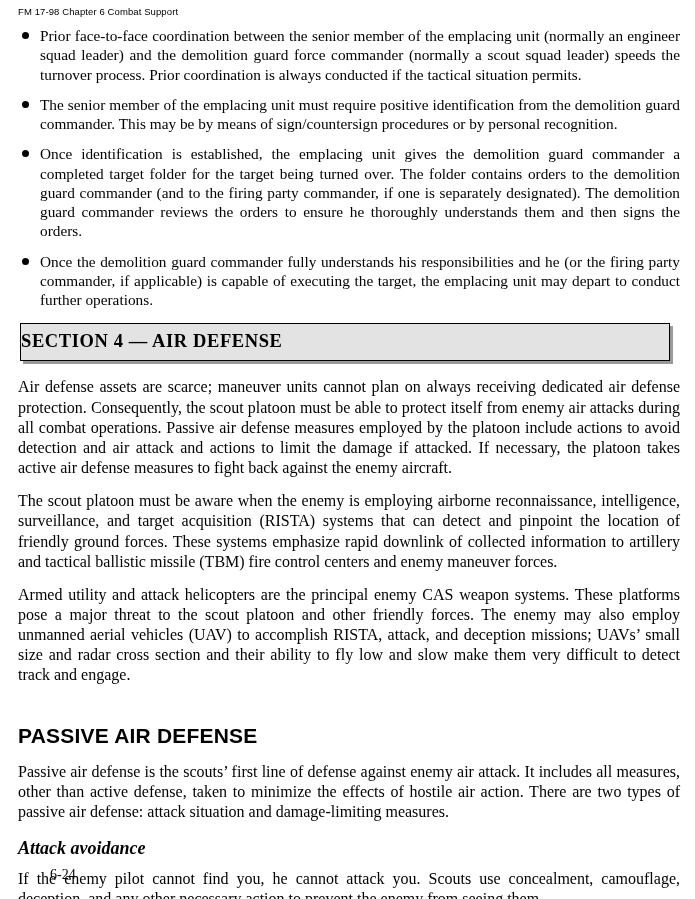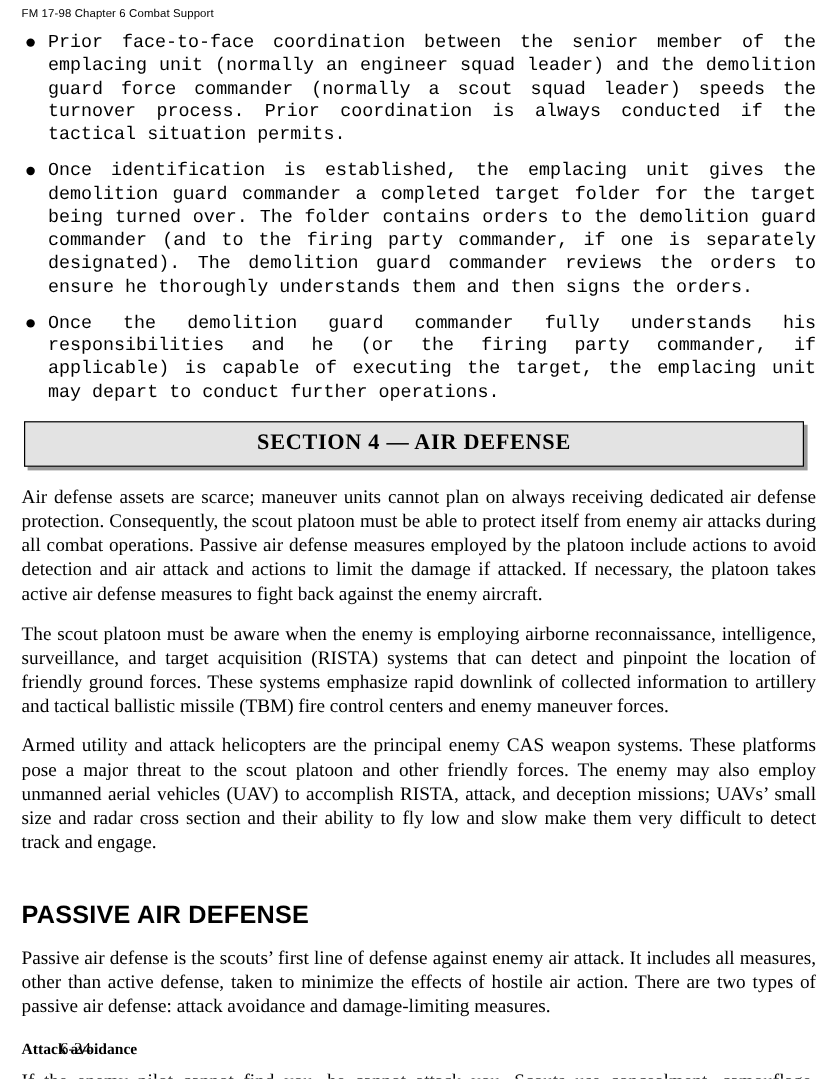--- a/index.html
+++ b/index.html
@@ -41,38 +41,37 @@
     margin: 0;
     padding: 0;
   }
   ul.bullets li {
     position: relative;
     padding-left: 22px;
     margin-bottom: 11px;
     font-size: 15.3px;
     line-height: 1.26;
     text-align: justify;
-    font-family: Liberation Mono, monospace;
   }
   ul.bullets li .dot {
     position: absolute;
     left: 4px;
     top: 6px;
     width: 7px;
     height: 7px;
     background: #000;
     border-radius: 50%;
     display: block;
   }
   .section-banner {
     margin: 14px 0 16px 2px;
     border: 1px solid #000;
     background: #e3e3e3;
     box-shadow: 3px 3px 0 #9a9a9a;
-    text-align: center;
+    text-align: left;
     padding: 7px 0 8px 0;
     width: 650px;
     box-sizing: border-box;
   }
   .section-banner .t {
     font-size: 18.5px;
     font-weight: bold;
     letter-spacing: 0.6px;
   }
   p.body {
@@ -82,23 +81,24 @@
     margin: 0 0 13px 0;
   }
   h2.head1 {
     font-family: "Liberation Sans", sans-serif;
     font-size: 21px;
     font-weight: bold;
     margin: 38px 0 14px 0;
     letter-spacing: 0.2px;
   }
   h3.head2 {
-    font-size: 13px;
+    font-size: 18px;
     font-weight: bold;
     margin: 16px 0 10px 0;
+    font-style: italic;
   }
   .folio {
     position: absolute;
     left: 18px;
     bottom: 16px;
     font-family: Liberation Serif, serif;
     font-size: 14px;
     margin-left: 32px;
   }
 </style>
@@ -111,39 +111,43 @@
 
   <div class="content">
 
     <ul class="bullets">
       <li>
         <span class="dot"></span>
         <span>Prior face-to-face coordination between the senior member of the emplacing unit (normally an engineer squad leader) and the demolition guard force commander (normally a scout squad leader) speeds the turnover process. Prior coordination is always conducted if the tactical situation permits.</span>
       </li>
       <li>
         <span class="dot"></span>
+        <span>The senior member of the emplacing unit must require positive identification from the demolition guard commander. This may be by means of sign/countersign procedures or by personal recognition.</span>
+      </li>
+      <li>
+        <span class="dot"></span>
         <span>Once identification is established, the emplacing unit gives the demolition guard commander a completed target folder for the target being turned over. The folder contains orders to the demolition guard commander (and to the firing party commander, if one is separately designated). The demolition guard commander reviews the orders to ensure he thoroughly understands them and then signs the orders.</span>
       </li>
       <li>
         <span class="dot"></span>
         <span>Once the demolition guard commander fully understands his responsibilities and he (or the firing party commander, if applicable) is capable of executing the target, the emplacing unit may depart to conduct further operations.</span>
       </li>
     </ul>
 
     <div class="section-banner">
       <div class="t">SECTION 4 — AIR DEFENSE</div>
     </div>
 
     <p class="body">Air defense assets are scarce; maneuver units cannot plan on always receiving dedicated air defense protection. Consequently, the scout platoon must be able to protect itself from enemy air attacks during all combat operations. Passive air defense measures employed by the platoon include actions to avoid detection and air attack and actions to limit the damage if attacked. If necessary, the platoon takes active air defense measures to fight back against the enemy aircraft.</p>
     <p class="body">The scout platoon must be aware when the enemy is employing airborne reconnaissance, intelligence, surveillance, and target acquisition (RISTA) systems that can detect and pinpoint the location of friendly ground forces. These systems emphasize rapid downlink of collected information to artillery and tactical ballistic missile (TBM) fire control centers and enemy maneuver forces.</p>
     <p class="body">Armed utility and attack helicopters are the principal enemy CAS weapon systems. These platforms pose a major threat to the scout platoon and other friendly forces. The enemy may also employ unmanned aerial vehicles (UAV) to accomplish RISTA, attack, and deception missions; UAVs’ small size and radar cross section and their ability to fly low and slow make them very difficult to detect track and engage.</p>
 
     <h2 class="head1">PASSIVE AIR DEFENSE</h2>
 
-    <p class="body">Passive air defense is the scouts’ first line of defense against enemy air attack. It includes all measures, other than active defense, taken to minimize the effects of hostile air action. There are two types of passive air defense: attack avoidance and damage-limiting measures.</p>
+    <p class="body">Passive air defense is the scouts’ first line of defense against enemy air attack. It includes all measures, other than active defense, taken to minimize the effects of hostile air action. There are two types of passive air defense: attack situation and damage-limiting measures.</p>
 
     <h3 class="head2">Attack avoidance</h3>
 
     <p class="body">If the enemy pilot cannot find you, he cannot attack you. Scouts use concealment, camouflage, deception, and any other necessary action to prevent the enemy from seeing them.</p>
 
   </div>
 
   <div class="folio">6-24</div>
 
 </div>

